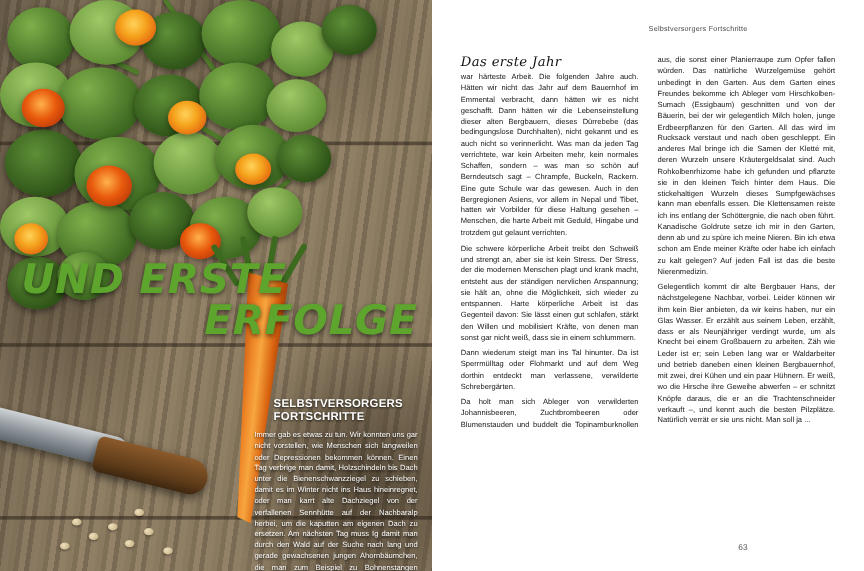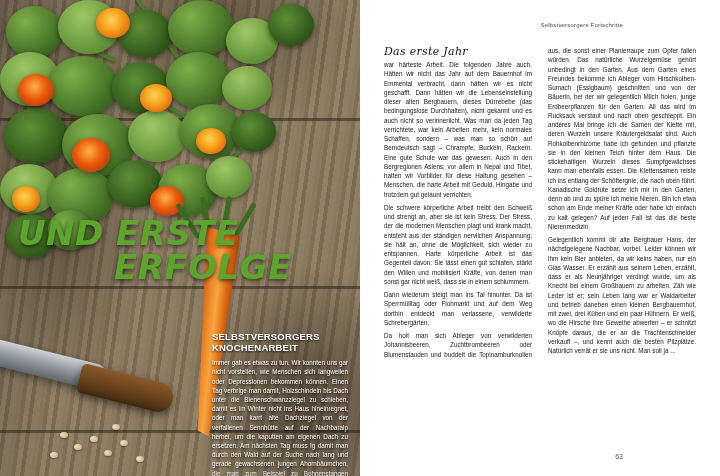--- a/index.html
+++ b/index.html
@@ -144,37 +144,37 @@
     font-weight: bold;
     font-style: italic;
     font-size: 34px;
     line-height: 1.0;
     letter-spacing: 0.5px;
     text-shadow: 0 2px 4px rgba(0,0,0,0.55);
     text-transform: uppercase;
   }
   .headline .l1 { display:block; }
   .headline .l2 { display:block; }
-  .headline .l3 { display:block; text-align:center; padding-left: 40px;}
+  .headline .l3 { display:block; text-align:right; padding-left: 40px;}
 
   
   .left-text {
     position: absolute;
     left: 212px;
     top: 332px;
     width: 136px;
     color: #ffffff;
     font-family: "Liberation Sans", sans-serif;
     font-size: 6.3px;
     line-height: 1.46;
     text-align: justify;
     text-shadow: 0 1px 2px rgba(0,0,0,0.8);
   }
   .left-text h3 {
-    margin: 0 0 5px 0;
+    margin: 0 0 5px 16px;
     font-size: 9.5px;
     line-height: 1.12;
     font-weight: bold;
     letter-spacing: 0.2px;
   }
   .left-text p { margin: 0; }
 
   
   .text-page {
     position: absolute;
@@ -310,21 +310,21 @@
     <div class="seed" style="left:112px;top:424px;"></div>
 
     <div class="headline">
       <span class="l2">UND ERSTE</span>
       <span class="l3">ERFOLGE</span>
     </div>
 
     <div class="left-text">
       <h3>
         <span>SELBSTVERSORGERS</span><br>
-        <span>KNOCHENARBEIT</span>
+        <span>FORTSCHRITTE</span>
       </h3>
       <p>Immer gab es etwas zu tun. Wir konnten uns gar nicht vorstellen, wie Menschen sich langweilen oder Depressionen bekommen können. Einen Tag verbrige man damit, Holzschindeln bis Dach unter die Bienenschwanzziegel zu schieben, damit es im Winter nicht ins Haus hineinregnet, oder man karrt alte Dachziegel von der verfallenen Sennhütte auf der Nachbaralp herbei, um die kaputten am eigenen Dach zu ersetzen. Am nächsten Tag muss Ig damit man durch den Wald auf der Suche nach lang und gerade gewachsenen jungen Ahornbäumchen, die man zum Beispiel zu Bohnenstangen zurechtsägt.</p>
     </div>
   </div>
 
   <div class="text-page">
     <div class="running-head">Selbstversorgers Fortschritte</div>
 
     <div class="cols">
       <p class="no-break">

